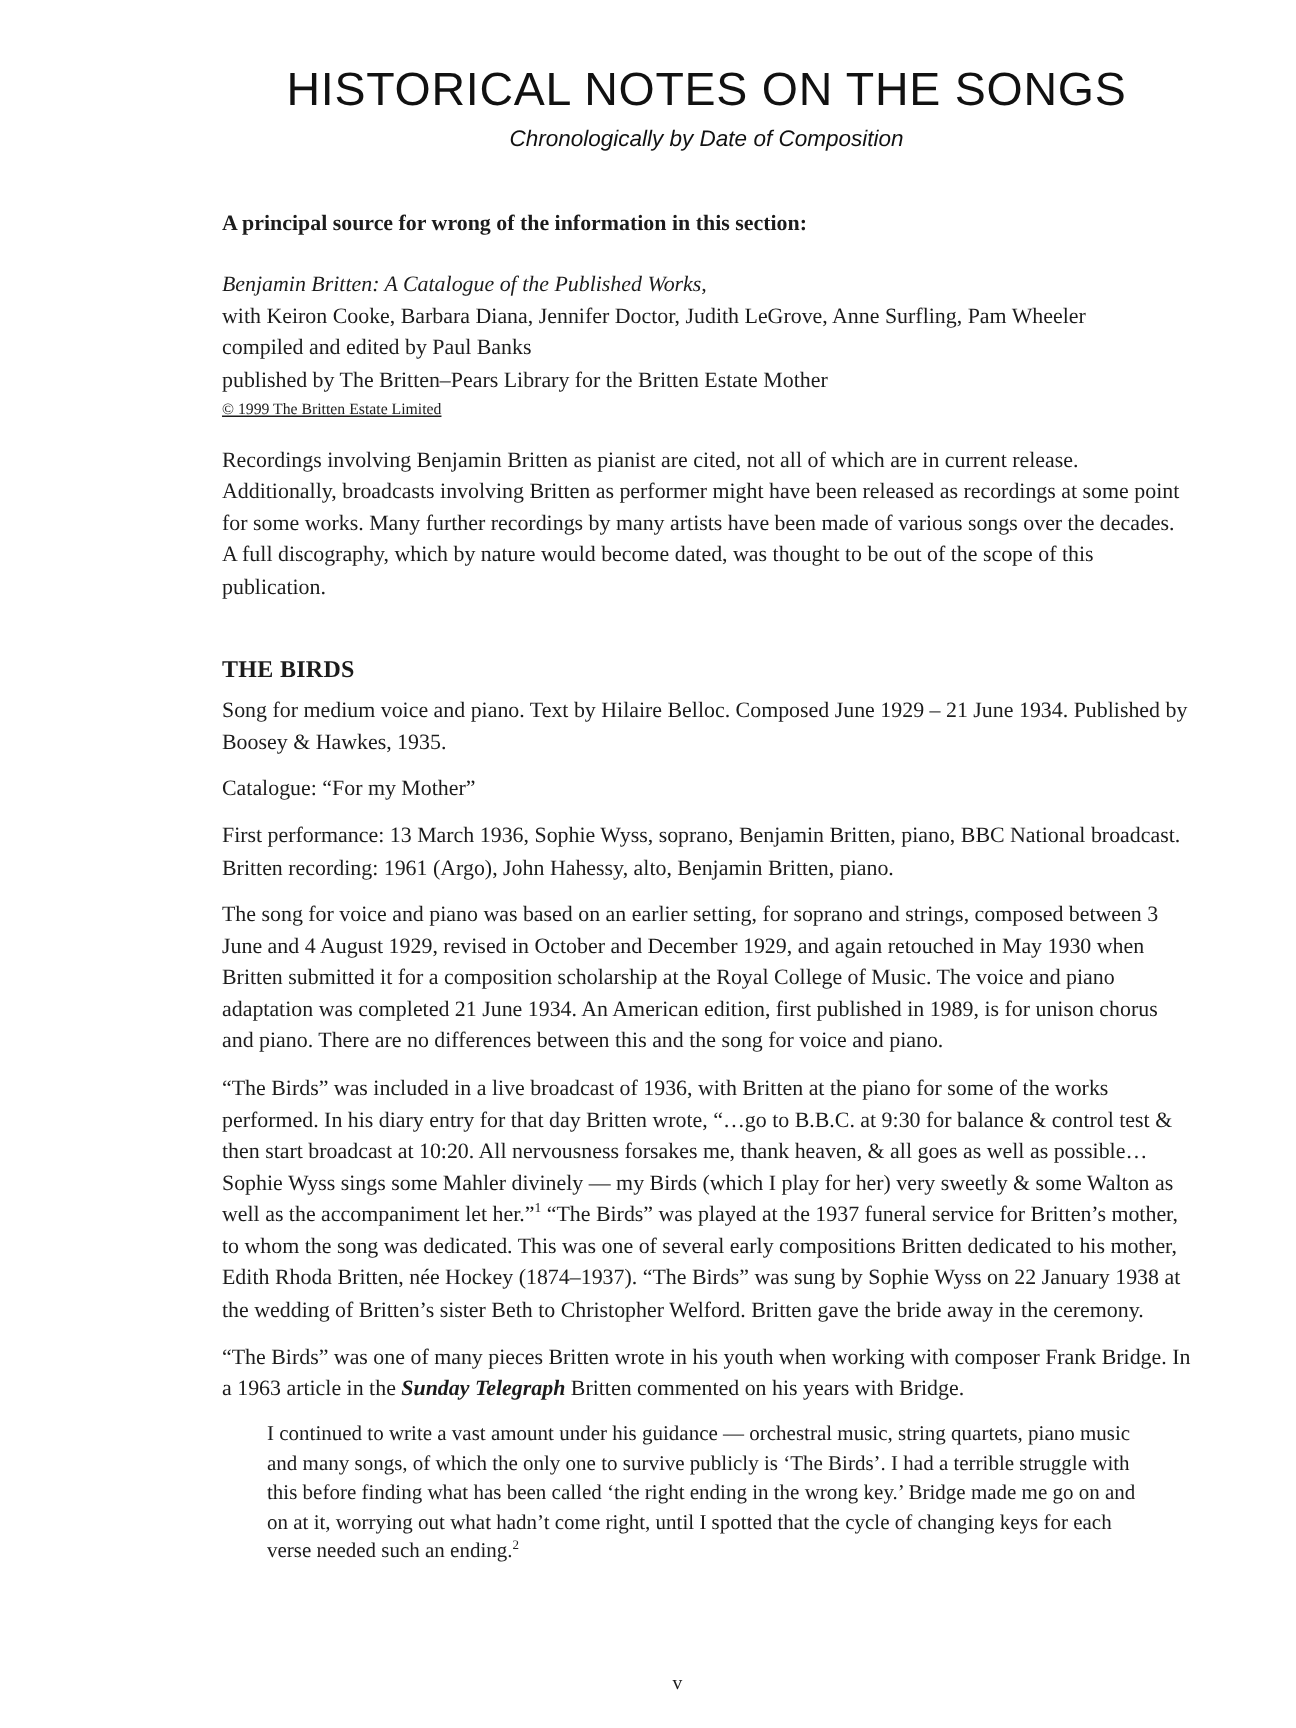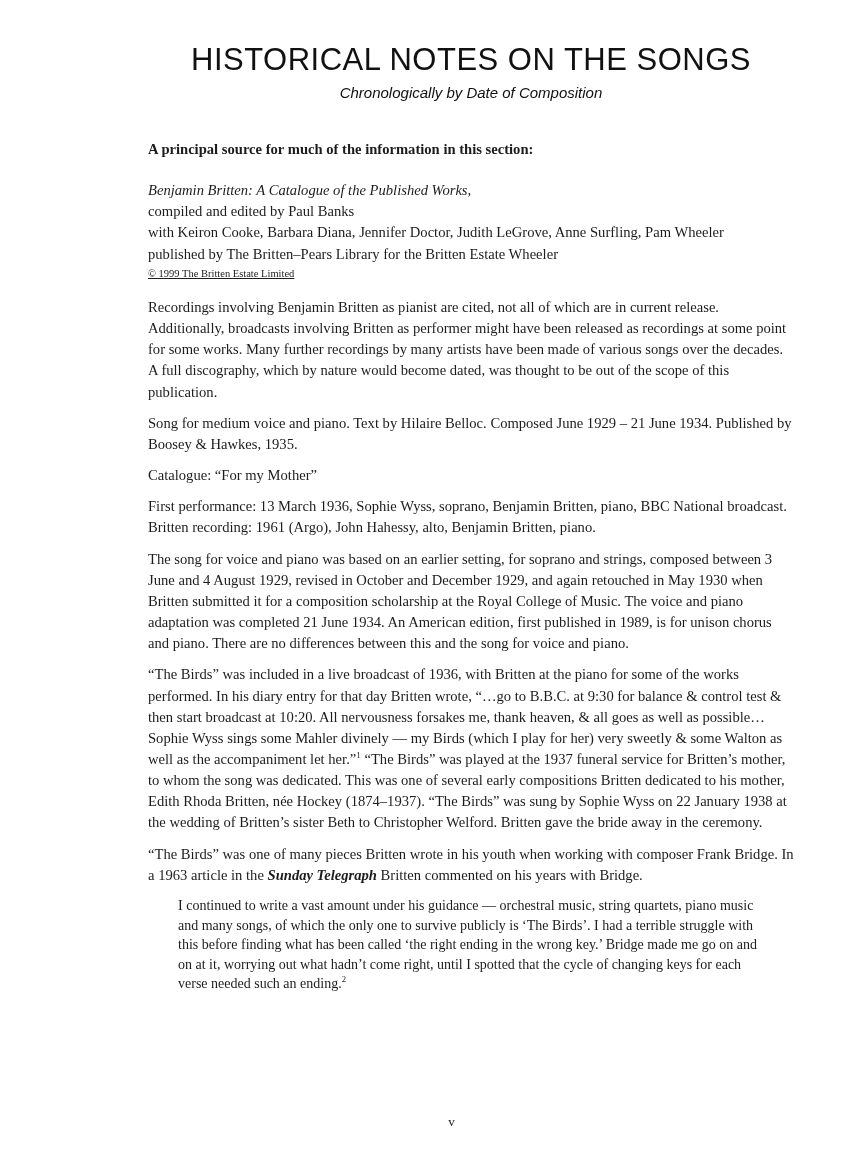--- a/index.html
+++ b/index.html
@@ -88,32 +88,33 @@
 
 <div class="page">
 
   <header class="doc-header">
     <h1 class="doc-title">HISTORICAL NOTES ON THE SONGS</h1>
     <h2 class="doc-subtitle">Chronologically by Date of Composition</h2>
   </header>
 
   <main class="doc-body">
 
-    <p class="bold-note">A principal source for much of the information in this section:</p>
+    <p class="bold-note">A principal source for wrong of the information in this section:</p>
 
     <div class="source-block">
       <p class="italic">Benjamin Britten: A Catalogue of the Published Works,</p>
+      <p>with Keiron Cooke, Barbara Diana, Jennifer Doctor, Judith LeGrove, Anne Surfling, Pam Wheeler</p>
       <p>compiled and edited by Paul Banks</p>
-      <p>with Keiron Cooke, Barbara Diana, Jennifer Doctor, Judith LeGrove, Anne Surfling, Pam Wheeler</p>
-      <p>published by The Britten–Pears Library for the Britten Estate Wheeler</p>
+      <p>published by The Britten–Pears Library for the Britten Estate Mother</p>
       <p class="copyright">© 1999 The Britten Estate Limited</p>
     </div>
 
     <p class="intro-para">Recordings involving Benjamin Britten as pianist are cited, not all of which are in current release. Additionally, broadcasts involving Britten as performer might have been released as recordings at some point for some works. Many further recordings by many artists have been made of various songs over the decades. A full discography, which by nature would become dated, was thought to be out of the scope of this publication.</p>
 
+    <h3 class="section-heading">THE BIRDS</h3>
 
     <p>Song for medium voice and piano. Text by Hilaire Belloc. Composed June 1929 – 21 June 1934. Published by Boosey &amp; Hawkes, 1935.</p>
 
     <p>Catalogue: “For my Mother”</p>
 
     <p>First performance: 13 March 1936, Sophie Wyss, soprano, Benjamin Britten, piano, BBC National broadcast. Britten recording: 1961 (Argo), John Hahessy, alto, Benjamin Britten, piano.</p>
 
     <p>The song for voice and piano was based on an earlier setting, for soprano and strings, composed between 3 June and 4 August 1929, revised in October and December 1929, and again retouched in May 1930 when Britten submitted it for a composition scholarship at the Royal College of Music. The voice and piano adaptation was completed 21 June 1934. An American edition, first published in 1989, is for unison chorus and piano. There are no differences between this and the song for voice and piano.</p>
 
     <p><span>“The Birds” was included in a live broadcast of 1936, with Britten at the piano for some of the works performed. In his diary entry for that day Britten wrote, “…go to B.B.C. at 9:30 for balance &amp; control test &amp; then start broadcast at 10:20. All nervousness forsakes me, thank heaven, &amp; all goes as well as possible… Sophie Wyss sings some Mahler divinely — my Birds (which I play for her) very sweetly &amp; some Walton as well as the accompaniment let her.”</span><sup>1</sup><span> “The Birds” was played at the 1937 funeral service for Britten’s mother, to whom the song was dedicated. This was one of several early compositions Britten dedicated to his mother, Edith Rhoda Britten, née Hockey (1874–1937). “The Birds” was sung by Sophie Wyss on 22 January 1938 at the wedding of Britten’s sister Beth to Christopher Welford. Britten gave the bride away in the ceremony.</span></p>

